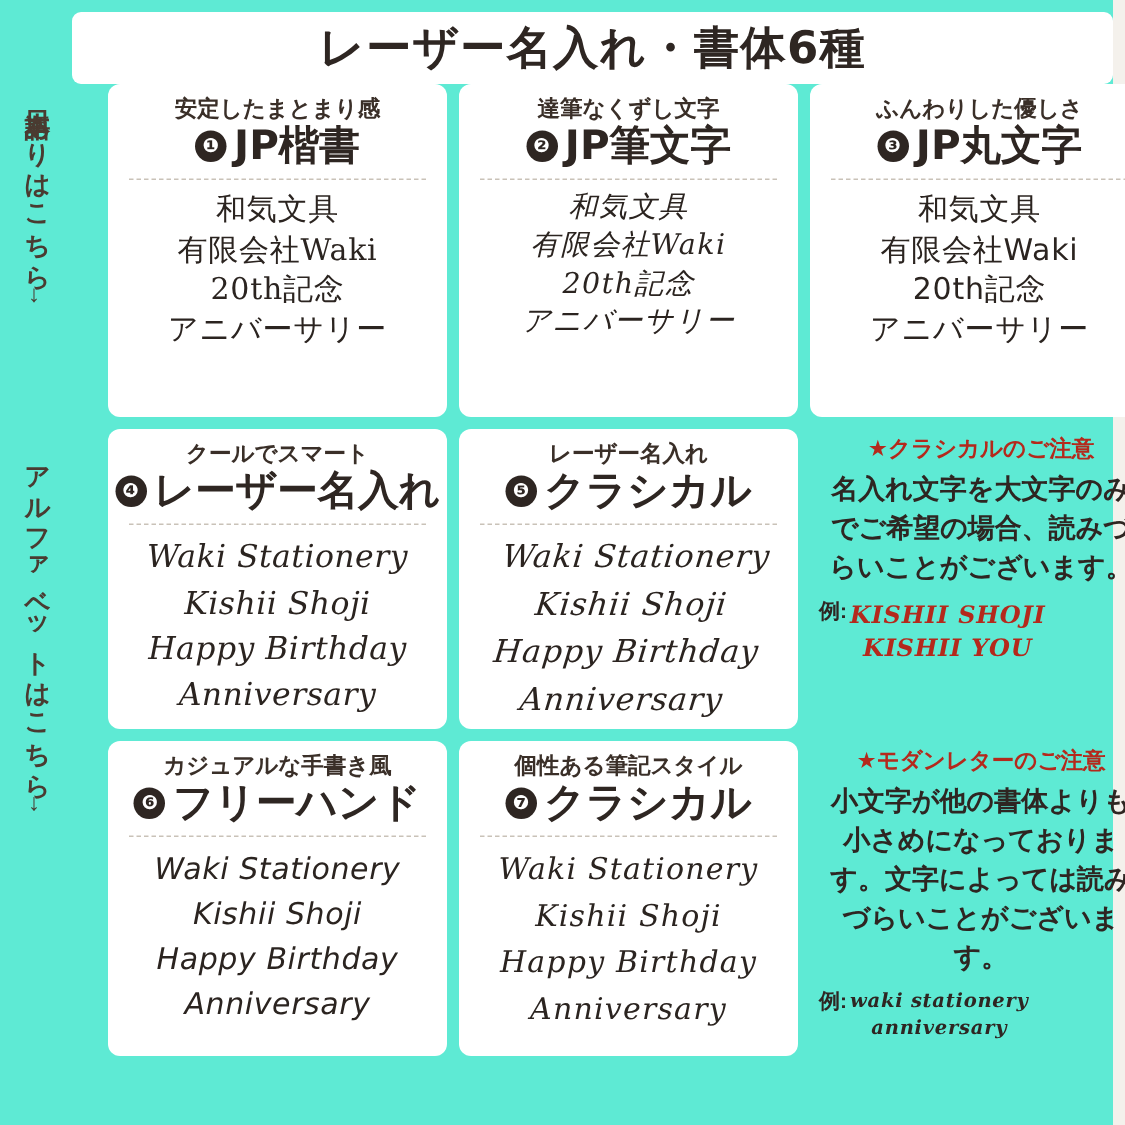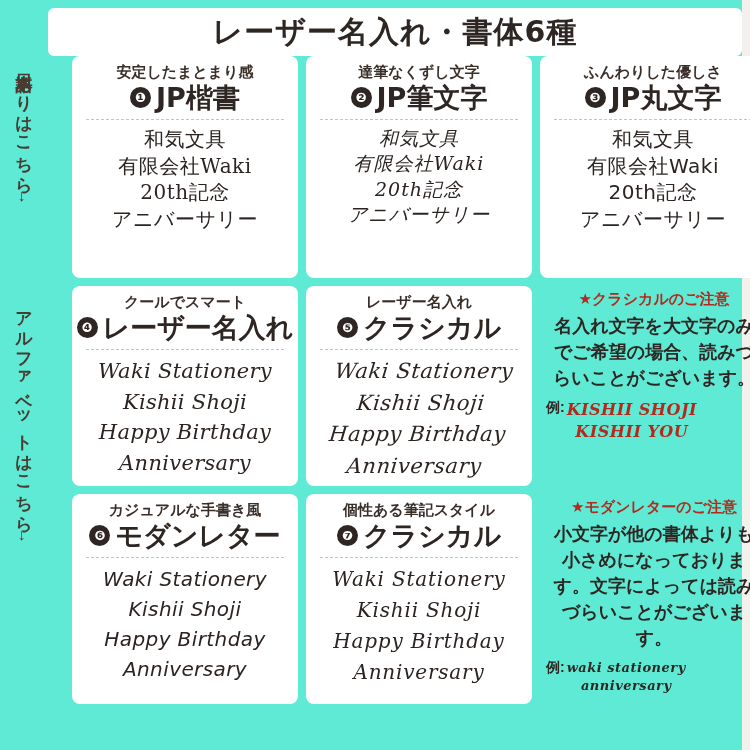--- a/index.html
+++ b/index.html
@@ -355,21 +355,21 @@
       </div>
 
     </div>
 
     <div class="row r3">
 
       <div class="card">
         <div class="card-sub">カジュアルな手書き風</div>
         <div class="card-title-row">
           <div class="num-badge">❻</div>
-          <div class="card-title">モダンレター</div>
+          <div class="card-title">フリーハンド</div>
         </div>
         <div class="divider"></div>
         <div class="sample en-freehand">
           <div>Waki Stationery</div>
           <div>Kishii Shoji</div>
           <div>Happy Birthday</div>
           <div>Anniversary</div>
         </div>
       </div>
 

